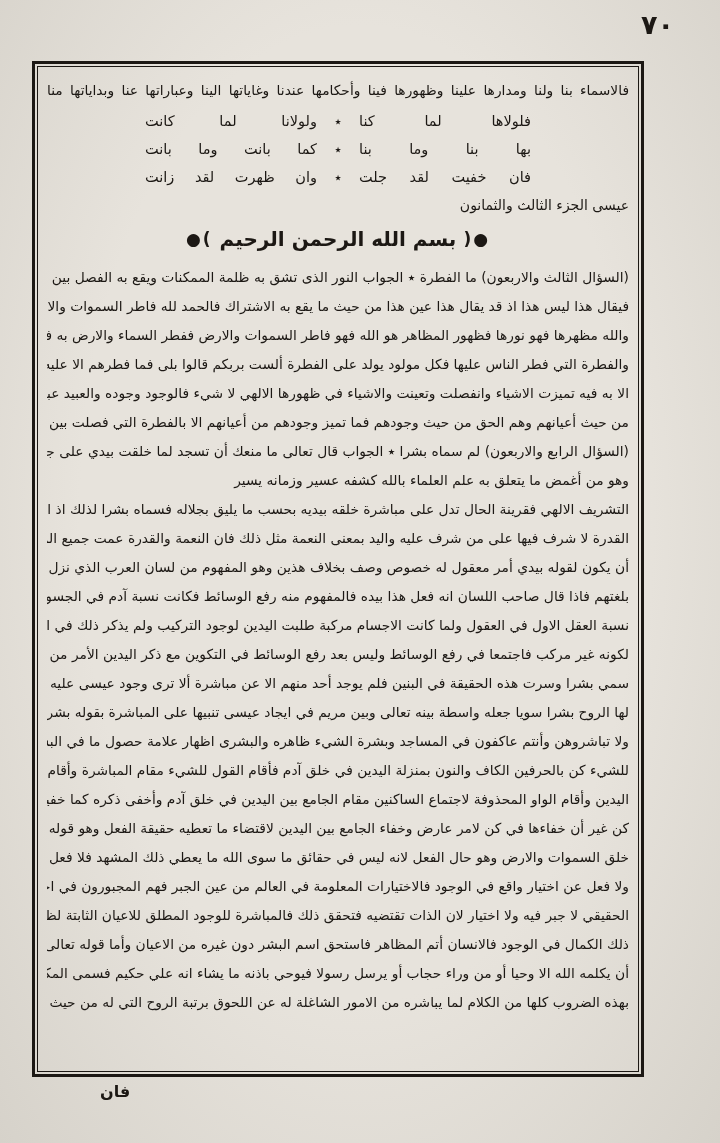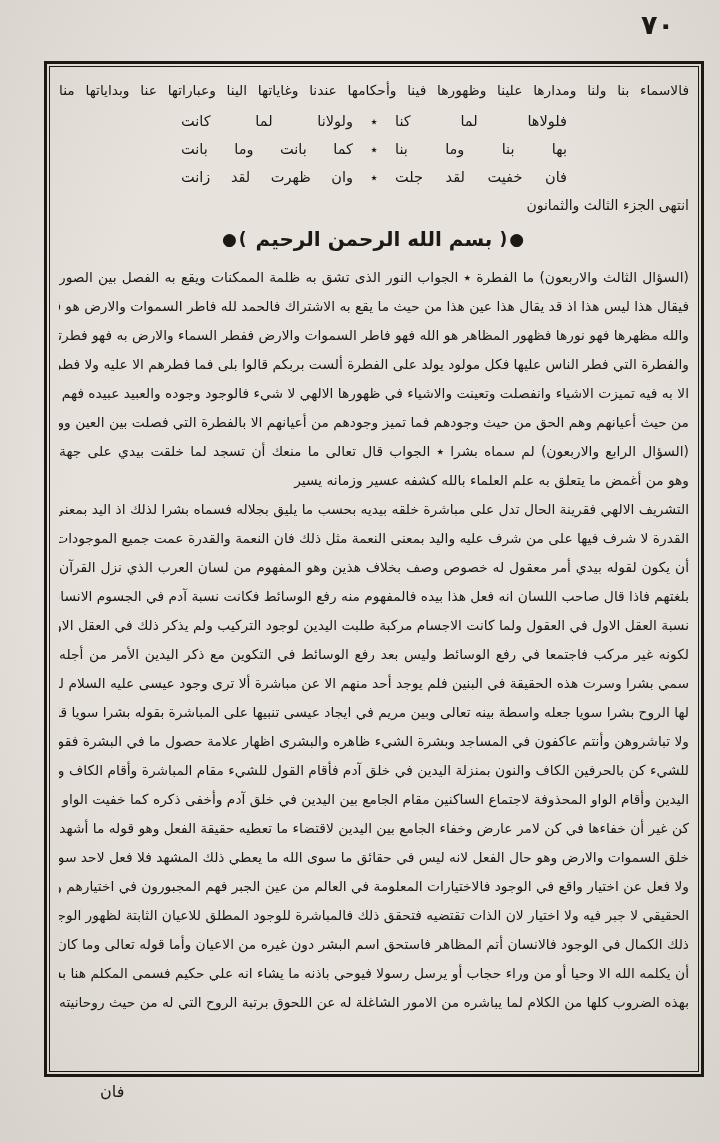--- a/index.html
+++ b/index.html
@@ -12,24 +12,23 @@
     background:radial-gradient(ellipse at 50% 45%, #e7e3dc 55%, #d6d2ca 100%);
     font-family:"DejaVu Sans", sans-serif;
     color:var(--ink);
   }
   .page-number{
     position:absolute;top:10px;right:46px;
     font-weight:bold;font-size:27px;line-height:30px;
     letter-spacing:1px;
   }
   .frame{
-    position:absolute;left:32px;top:61px;width:660px;height:1016px;
+    position:absolute;left:32px;top:61px;width:612px;height:1016px;
     border:3px solid var(--ink);box-sizing:border-box;
     background:transparent;
-    margin-left:12px;
   }
   .frame-inner{
     position:absolute;top:2px;left:2px;right:2px;bottom:2px;
     border:1px solid var(--ink);
     padding:0 9px;box-sizing:border-box;
     direction:rtl;
   }
   .opening{
     margin-top:12px;height:22px;line-height:22px;font-size:13.8px;
     text-align:justify;text-align-last:justify;-moz-text-align-last:justify;
@@ -57,21 +56,21 @@
   }
   .body-text{margin-top:9px;}
   .bline{
     height:29px;line-height:29px;font-size:13.8px;
     text-align:justify;text-align-last:justify;-moz-text-align-last:justify;
     overflow:hidden;white-space:nowrap;
   }
   .bline.end{text-align:right;text-align-last:right;-moz-text-align-last:right;}
   .catchword{
     position:absolute;left:100px;top:1082px;
-    font-weight:normal;font-size:16px;line-height:20px;
+    font-weight:bold;font-size:16px;line-height:20px;
     direction:rtl;
   }
 </style>
 </head>
 <body>
 
 <div class="page-number">٧٠</div>
 
 <div class="frame">
   <div class="frame-inner">
@@ -89,21 +88,21 @@
           <span class="vsep">٭</span>
           <span class="hemi">كما بانت وما بانت</span>
         </div>
         <div class="verse">
           <span class="hemi">فان خفيت لقد جلت</span>
           <span class="vsep">٭</span>
           <span class="hemi">وان ظهرت لقد زانت</span>
         </div>
       </div>
 
-    <div class="note">انتهى الجزء الثالث والثمانون</div>
+    <div class="note">عيسى الجزء الثالث والثمانون</div>
 
     <div class="basmala">
       <span class="mark">●(</span>
       <span>بسم الله الرحمن الرحيم</span>
       <span class="mark">)●</span>
     </div>
 
     <div class="body-text">
         <div class="bline">(السؤال الثالث والاربعون) ما الفطرة ٭ الجواب النور الذى تشق به ظلمة الممكنات ويقع به الفصل بين الصور</div>
         <div class="bline">فيقال هذا ليس هذا اذ قد يقال هذا عين هذا من حيث ما يقع به الاشتراك فالحمد لله فاطر السموات والارض هو قوله</div>

